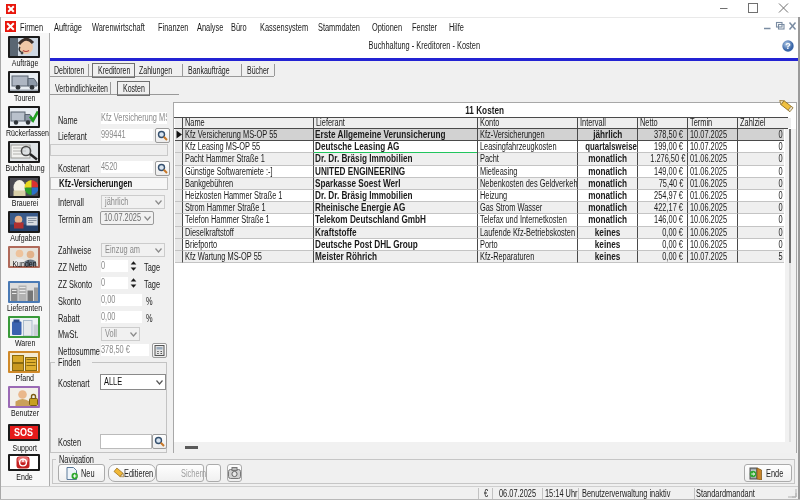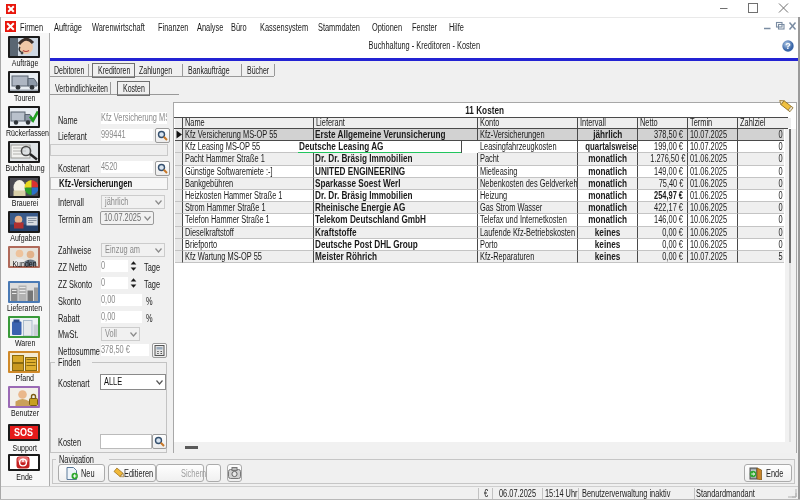--- a/index.html
+++ b/index.html
@@ -281,21 +281,21 @@
     </svg></div>
 <div class="cell" style="left:183px;top:129px;width:130px;background:#d2d2d2;border-bottom:1px solid #4a4a4a;height:11.2px;border-right:1px solid #4a4a4a;"><span style="margin-left:2px;"></span><span class="sq" style="transform:scaleX(0.74);transform-origin:0 0;">Kfz Versicherung MS-OP 55</span></div>
 <div class="cell" style="left:314px;top:129px;width:163px;background:#d2d2d2;border-bottom:1px solid #4a4a4a;height:11.2px;border-right:1px solid #4a4a4a;"><span style="margin-left:1px;"></span><b><span class="sq" style="transform:scaleX(0.82);transform-origin:0 0;">Erste Allgemeine Verunsicherung</span></b></div>
 <div class="cell" style="left:478px;top:129px;width:99px;background:#d2d2d2;border-bottom:1px solid #4a4a4a;height:11.2px;border-right:1px solid #4a4a4a;"><span style="margin-left:2px;"></span><span class="sq" style="transform:scaleX(0.74);transform-origin:0 0;">Kfz-Versicherungen</span></div>
 <div class="cell" style="left:578px;top:129px;width:59px;background:#d2d2d2;border-bottom:1px solid #4a4a4a;height:11.2px;border-right:1px solid #4a4a4a;text-align:center;"><b><span class="sq" style="transform:scaleX(0.82);transform-origin:50% 0;">jährlich</span></b></div>
 <div class="cell" style="left:638px;top:129px;width:49px;background:#d2d2d2;border-bottom:1px solid #4a4a4a;height:11.2px;border-right:1px solid #4a4a4a;text-align:right;"><span class="sq" style="transform:scaleX(0.74);transform-origin:100% 0;">378,50 €</span><span style="margin-right:4px;"></span></div>
 <div class="cell" style="left:688px;top:129px;width:49px;background:#d2d2d2;border-bottom:1px solid #4a4a4a;height:11.2px;border-right:1px solid #4a4a4a;"><span style="margin-left:2px;"></span><span class="sq" style="transform:scaleX(0.74);transform-origin:0 0;">10.07.2025</span></div>
 <div class="cell" style="left:738px;top:129px;width:46px;background:#d2d2d2;border-bottom:1px solid #4a4a4a;height:11.2px;border-right:none;text-align:right;"><span class="sq" style="transform:scaleX(0.74);transform-origin:100% 0;">0</span><span style="margin-right:1px;"></span></div>
 <div class="cell" style="left:175px;top:141.2px;width:7px;background:#ffffff;border-bottom:1px solid #c4c4c4;height:11.2px;border-right:1px solid #4a4a4a;background:#e8e8e8;"></div>
 <div class="cell" style="left:183px;top:141.2px;width:130px;background:#ffffff;border-bottom:1px solid #c4c4c4;height:11.2px;border-right:1px solid #4a4a4a;"><span style="margin-left:2px;"></span><span class="sq" style="transform:scaleX(0.74);transform-origin:0 0;">Kfz Leasing MS-OP 55</span></div>
-<div class="cell" style="left:298px;top:141.2px;width:163px;background:#ffffff;border-bottom:7px solid #22c55e;height:11.2px;border-right:1px solid #4a4a4a;"><span style="margin-left:1px;"></span><b><span class="sq" style="transform:scaleX(0.82);transform-origin:0 0;">Deutsche Leasing AG</span></b></div>
+<div class="cell" style="left:314px;top:141.2px;width:163px;background:#ffffff;border-bottom:7px solid #22c55e;height:11.2px;border-right:1px solid #4a4a4a;"><span style="margin-left:1px;"></span><b><span class="sq" style="transform:scaleX(0.82);transform-origin:0 0;">Deutsche Leasing AG</span></b></div>
 <div class="cell" style="left:478px;top:141.2px;width:99px;background:#ffffff;border-bottom:1px solid #c4c4c4;height:11.2px;border-right:1px solid #4a4a4a;"><span style="margin-left:2px;"></span><span class="sq" style="transform:scaleX(0.74);transform-origin:0 0;">Leasingfahrzeugkosten</span></div>
 <div class="cell" style="left:578px;top:141.2px;width:59px;background:#ffffff;border-bottom:1px solid #c4c4c4;height:11.2px;border-right:1px solid #4a4a4a;text-align:center;"><b><span class="sq" style="transform:scaleX(0.78);transform-origin:50% 0;">quartalsweise</span></b></div>
 <div class="cell" style="left:638px;top:141.2px;width:49px;background:#ffffff;border-bottom:1px solid #c4c4c4;height:11.2px;border-right:1px solid #4a4a4a;text-align:right;"><span class="sq" style="transform:scaleX(0.74);transform-origin:100% 0;">199,00 €</span><span style="margin-right:4px;"></span></div>
 <div class="cell" style="left:688px;top:141.2px;width:49px;background:#ffffff;border-bottom:1px solid #c4c4c4;height:11.2px;border-right:1px solid #4a4a4a;"><span style="margin-left:2px;"></span><span class="sq" style="transform:scaleX(0.74);transform-origin:0 0;">10.07.2025</span></div>
 <div class="cell" style="left:738px;top:141.2px;width:46px;background:#ffffff;border-bottom:1px solid #c4c4c4;height:11.2px;border-right:none;text-align:right;"><span class="sq" style="transform:scaleX(0.74);transform-origin:100% 0;">0</span><span style="margin-right:1px;"></span></div>
 <div class="cell" style="left:175px;top:153.39999999999998px;width:7px;background:#efefef;border-bottom:1px solid #c4c4c4;height:11.2px;border-right:1px solid #4a4a4a;background:#e8e8e8;"></div>
 <div class="cell" style="left:183px;top:153.39999999999998px;width:130px;background:#efefef;border-bottom:1px solid #c4c4c4;height:11.2px;border-right:1px solid #4a4a4a;"><span style="margin-left:2px;"></span><span class="sq" style="transform:scaleX(0.74);transform-origin:0 0;">Pacht Hammer Straße 1</span></div>
 <div class="cell" style="left:314px;top:153.39999999999998px;width:163px;background:#efefef;border-bottom:1px solid #c4c4c4;height:11.2px;border-right:1px solid #4a4a4a;"><span style="margin-left:1px;"></span><b><span class="sq" style="transform:scaleX(0.82);transform-origin:0 0;">Dr. Dr. Bräsig Immobilien</span></b></div>
 <div class="cell" style="left:478px;top:153.39999999999998px;width:99px;background:#efefef;border-bottom:1px solid #c4c4c4;height:11.2px;border-right:1px solid #4a4a4a;"><span style="margin-left:2px;"></span><span class="sq" style="transform:scaleX(0.74);transform-origin:0 0;">Pacht</span></div>
 <div class="cell" style="left:578px;top:153.39999999999998px;width:59px;background:#efefef;border-bottom:1px solid #c4c4c4;height:11.2px;border-right:1px solid #4a4a4a;text-align:center;"><b><span class="sq" style="transform:scaleX(0.82);transform-origin:50% 0;">monatlich</span></b></div>
@@ -316,21 +316,21 @@
 <div class="cell" style="left:478px;top:177.79999999999995px;width:99px;background:#efefef;border-bottom:1px solid #c4c4c4;height:11.2px;border-right:1px solid #4a4a4a;"><span style="margin-left:2px;"></span><span class="sq" style="transform:scaleX(0.74);transform-origin:0 0;">Nebenkosten des Geldverkehrs</span></div>
 <div class="cell" style="left:578px;top:177.79999999999995px;width:59px;background:#efefef;border-bottom:1px solid #c4c4c4;height:11.2px;border-right:1px solid #4a4a4a;text-align:center;"><b><span class="sq" style="transform:scaleX(0.82);transform-origin:50% 0;">monatlich</span></b></div>
 <div class="cell" style="left:638px;top:177.79999999999995px;width:49px;background:#efefef;border-bottom:1px solid #c4c4c4;height:11.2px;border-right:1px solid #4a4a4a;text-align:right;"><span class="sq" style="transform:scaleX(0.74);transform-origin:100% 0;">75,40 €</span><span style="margin-right:4px;"></span></div>
 <div class="cell" style="left:688px;top:177.79999999999995px;width:49px;background:#efefef;border-bottom:1px solid #c4c4c4;height:11.2px;border-right:1px solid #4a4a4a;"><span style="margin-left:2px;"></span><span class="sq" style="transform:scaleX(0.74);transform-origin:0 0;">01.06.2025</span></div>
 <div class="cell" style="left:738px;top:177.79999999999995px;width:46px;background:#efefef;border-bottom:1px solid #c4c4c4;height:11.2px;border-right:none;text-align:right;"><span class="sq" style="transform:scaleX(0.74);transform-origin:100% 0;">0</span><span style="margin-right:1px;"></span></div>
 <div class="cell" style="left:175px;top:189.99999999999994px;width:7px;background:#ffffff;border-bottom:1px solid #c4c4c4;height:11.2px;border-right:1px solid #4a4a4a;background:#e8e8e8;"></div>
 <div class="cell" style="left:183px;top:189.99999999999994px;width:130px;background:#ffffff;border-bottom:1px solid #c4c4c4;height:11.2px;border-right:1px solid #4a4a4a;"><span style="margin-left:2px;"></span><span class="sq" style="transform:scaleX(0.74);transform-origin:0 0;">Heizkosten Hammer Straße 1</span></div>
 <div class="cell" style="left:314px;top:189.99999999999994px;width:163px;background:#ffffff;border-bottom:1px solid #c4c4c4;height:11.2px;border-right:1px solid #4a4a4a;"><span style="margin-left:1px;"></span><b><span class="sq" style="transform:scaleX(0.82);transform-origin:0 0;">Dr. Dr. Bräsig Immobilien</span></b></div>
 <div class="cell" style="left:478px;top:189.99999999999994px;width:99px;background:#ffffff;border-bottom:1px solid #c4c4c4;height:11.2px;border-right:1px solid #4a4a4a;"><span style="margin-left:2px;"></span><span class="sq" style="transform:scaleX(0.74);transform-origin:0 0;">Heizung</span></div>
 <div class="cell" style="left:578px;top:189.99999999999994px;width:59px;background:#ffffff;border-bottom:1px solid #c4c4c4;height:11.2px;border-right:1px solid #4a4a4a;text-align:center;"><b><span class="sq" style="transform:scaleX(0.82);transform-origin:50% 0;">monatlich</span></b></div>
-<div class="cell" style="left:638px;top:189.99999999999994px;width:49px;background:#ffffff;border-bottom:1px solid #c4c4c4;height:11.2px;border-right:1px solid #4a4a4a;text-align:right;font-weight:bold;"><span class="sq" style="transform:scaleX(0.74);transform-origin:100% 0;">254,97 €</span><span style="margin-right:4px;"></span></div>
+<div class="cell" style="left:638px;top:189.99999999999994px;width:49px;background:#ffffff;border-bottom:1px solid #c4c4c4;height:11.2px;border-right:1px solid #4a4a4a;text-align:right;"><span class="sq" style="transform:scaleX(0.74);transform-origin:100% 0;">254,97 €</span><span style="margin-right:4px;"></span></div>
 <div class="cell" style="left:688px;top:189.99999999999994px;width:49px;background:#ffffff;border-bottom:1px solid #c4c4c4;height:11.2px;border-right:1px solid #4a4a4a;"><span style="margin-left:2px;"></span><span class="sq" style="transform:scaleX(0.74);transform-origin:0 0;">01.06.2025</span></div>
 <div class="cell" style="left:738px;top:189.99999999999994px;width:46px;background:#ffffff;border-bottom:1px solid #c4c4c4;height:11.2px;border-right:none;text-align:right;"><span class="sq" style="transform:scaleX(0.74);transform-origin:100% 0;">0</span><span style="margin-right:1px;"></span></div>
 <div class="cell" style="left:175px;top:202.19999999999993px;width:7px;background:#efefef;border-bottom:1px solid #c4c4c4;height:11.2px;border-right:1px solid #4a4a4a;background:#e8e8e8;"></div>
 <div class="cell" style="left:183px;top:202.19999999999993px;width:130px;background:#efefef;border-bottom:1px solid #c4c4c4;height:11.2px;border-right:1px solid #4a4a4a;"><span style="margin-left:2px;"></span><span class="sq" style="transform:scaleX(0.74);transform-origin:0 0;">Strom Hammer Straße 1</span></div>
 <div class="cell" style="left:314px;top:202.19999999999993px;width:163px;background:#efefef;border-bottom:1px solid #c4c4c4;height:11.2px;border-right:1px solid #4a4a4a;"><span style="margin-left:1px;"></span><b><span class="sq" style="transform:scaleX(0.82);transform-origin:0 0;">Rheinische Energie AG</span></b></div>
 <div class="cell" style="left:478px;top:202.19999999999993px;width:99px;background:#efefef;border-bottom:1px solid #c4c4c4;height:11.2px;border-right:1px solid #4a4a4a;"><span style="margin-left:2px;"></span><span class="sq" style="transform:scaleX(0.74);transform-origin:0 0;">Gas Strom Wasser</span></div>
 <div class="cell" style="left:578px;top:202.19999999999993px;width:59px;background:#efefef;border-bottom:1px solid #c4c4c4;height:11.2px;border-right:1px solid #4a4a4a;text-align:center;"><b><span class="sq" style="transform:scaleX(0.82);transform-origin:50% 0;">monatlich</span></b></div>
 <div class="cell" style="left:638px;top:202.19999999999993px;width:49px;background:#efefef;border-bottom:1px solid #c4c4c4;height:11.2px;border-right:1px solid #4a4a4a;text-align:right;"><span class="sq" style="transform:scaleX(0.74);transform-origin:100% 0;">422,17 €</span><span style="margin-right:4px;"></span></div>
 <div class="cell" style="left:688px;top:202.19999999999993px;width:49px;background:#efefef;border-bottom:1px solid #c4c4c4;height:11.2px;border-right:1px solid #4a4a4a;"><span style="margin-left:2px;"></span><span class="sq" style="transform:scaleX(0.74);transform-origin:0 0;">10.06.2025</span></div>
 <div class="cell" style="left:738px;top:202.19999999999993px;width:46px;background:#efefef;border-bottom:1px solid #c4c4c4;height:11.2px;border-right:none;text-align:right;"><span class="sq" style="transform:scaleX(0.74);transform-origin:100% 0;">0</span><span style="margin-right:1px;"></span></div>
@@ -374,21 +374,21 @@
 <div class="abs" style="left:52px;top:459px;width:741px;height:23px;border:1px solid #c6c6c6;"></div>
 <div class="abs" style="left:56px;top:453.5px;background:#f0f0f0;padding:0 3px;"><span class="sq" style="transform:scaleX(0.74);transform-origin:0 0;">Navigation</span></div>
 <div class="btn" style="left:58px;top:464px;width:45px;">
     <svg width="12" height="13" style="position:absolute;left:7px;top:1.5px;">
       <path d="M1 0.5 h6.5 l3 3 v9 h-9.5 z" fill="#eef4fa" stroke="#5a7a9a"></path>
       <circle cx="8.7" cy="9" r="3.2" fill="#2fa82f"></circle>
       <path d="M8.7 7.3 v3.4 M7 9 h3.4" stroke="#fff" stroke-width="1.1"></path>
     </svg>
     <span style="position:absolute;left:22px;top:2.5px;"><span class="sq" style="transform:scaleX(0.74);transform-origin:0 0;">Neu</span></span>
   </div>
-<div class="btn" style="left:108px;top:464px;width:46px;">
+<div class="btn" style="left:108px;top:464px;width:46px;border-radius:7px;">
     <svg width="13" height="13" style="position:absolute;left:4px;top:1.5px;">
       <g transform="rotate(40 6.5 6.5)">
         <rect x="1" y="4" width="8" height="4.5" fill="#f0b838" stroke="#9a7020" stroke-width="0.7"></rect>
         <path d="M9 4 L12 6.2 L9 8.5 Z" fill="#e8ddc8" stroke="#9a7020" stroke-width="0.6"></path>
       </g>
     </svg>
     <span style="position:absolute;left:15px;top:2.5px;"><span class="sq" style="transform:scaleX(0.74);transform-origin:0 0;">Editieren</span></span>
   </div>
 <div class="btn" style="left:156px;top:464px;width:46px;color:#9e9e9e;text-align:center;">
     <span style="position:absolute;left:24px;top:2.5px;text-align:center;"><span class="sq" style="transform:scaleX(0.74);transform-origin:0 0;">Sichern</span></span>

